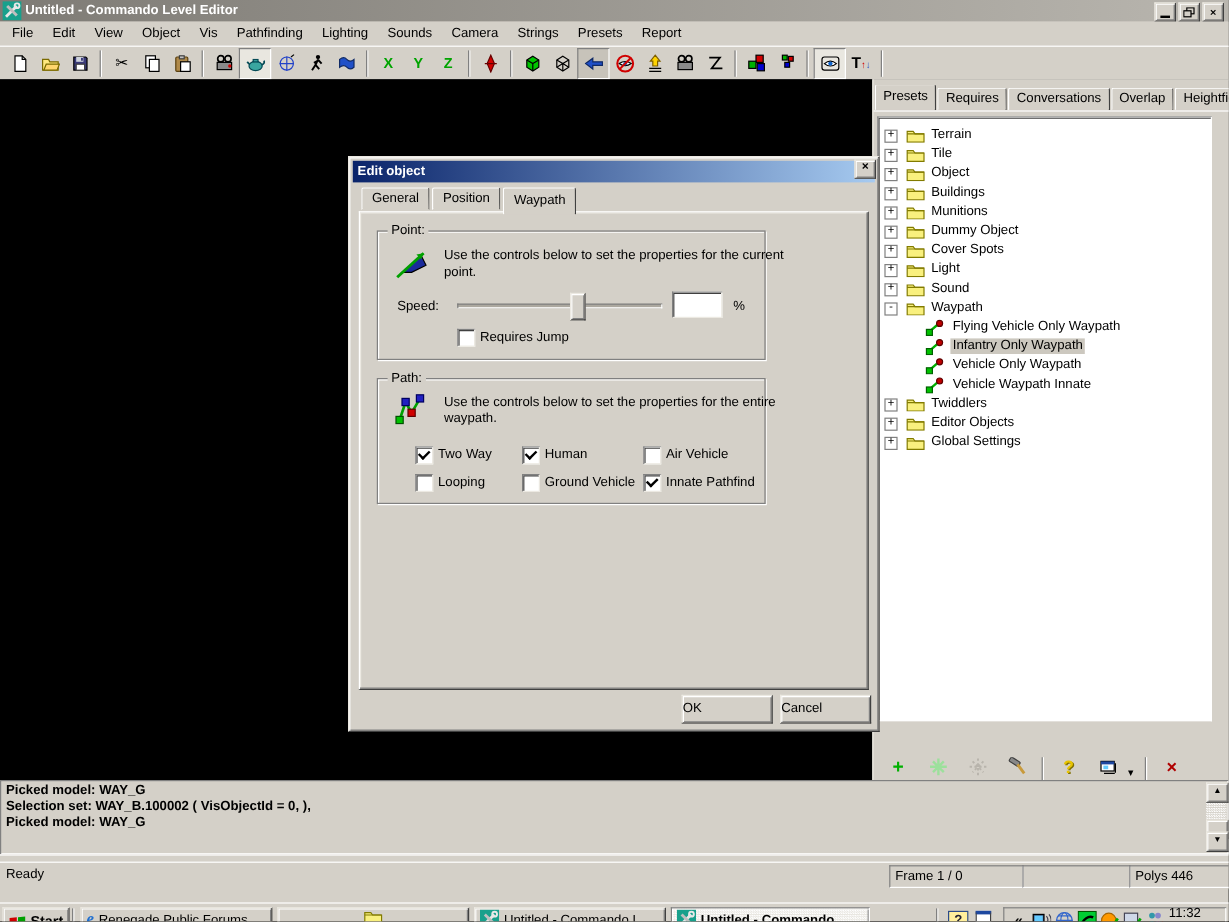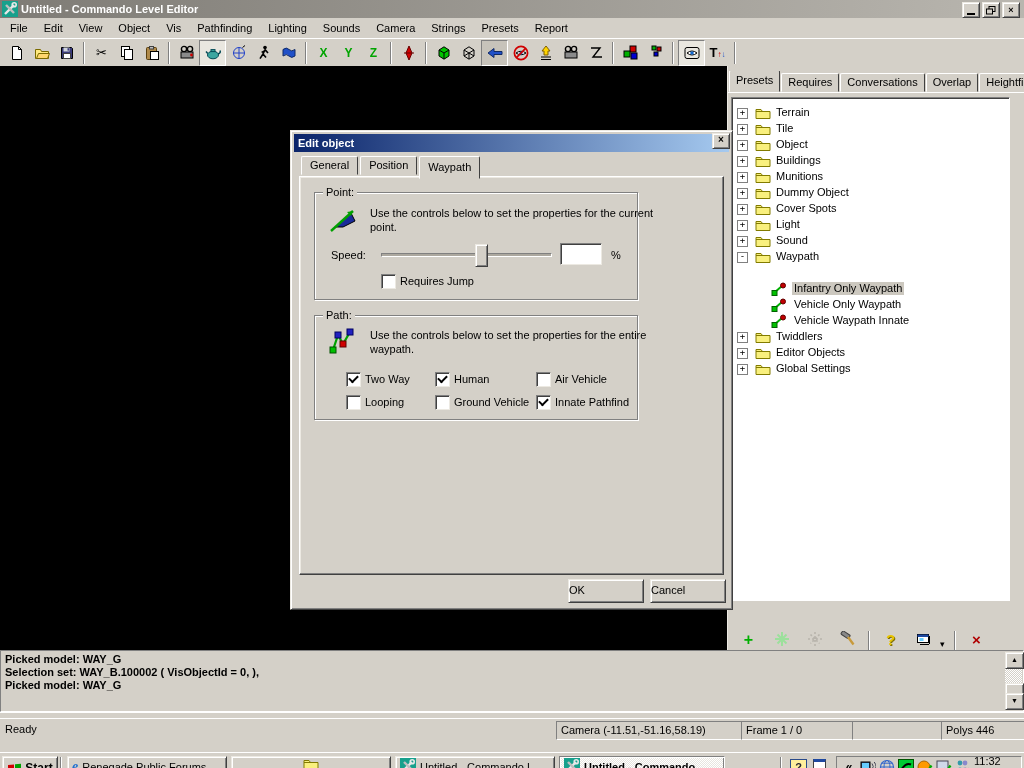--- a/index.html
+++ b/index.html
@@ -407,20 +407,28 @@
             <span class="tlabel">Sound</span>
           </div>
           <div class="trow" style="top: 151px;">
             <span class="expand">-</span>
             <span class="ticon"><svg width="16" height="13">
                 <path d="M1 3.5 h5 l1.5 2 h7.5 v7 h-14 z" fill="#f9f07e" stroke="#827b00"></path>
                 <path d="M1 5.5 h14" stroke="#827b00"></path>
               </svg></span>
             <span class="tlabel">Waypath</span>
           </div>
+          <div class="trow" style="top: 167px;">
+            <span class="ticon way"><svg width="16" height="14">
+                <line x1="4" y1="10" x2="11" y2="4" stroke="#00b000" stroke-width="2"></line>
+                <rect x="1" y="8.5" width="5" height="5" fill="#00c000" stroke="#006000"></rect>
+                <circle cx="12" cy="3.5" r="2.5" fill="#c00000" stroke="#600000"></circle>
+              </svg></span>
+            <span class="tlabel way">Flying Vehicle Only Waypath</span>
+          </div>
           <div class="trow" style="top: 183px;">
             <span class="ticon way"><svg width="16" height="14">
                 <line x1="4" y1="10" x2="11" y2="4" stroke="#00b000" stroke-width="2"></line>
                 <rect x="1" y="8.5" width="5" height="5" fill="#00c000" stroke="#006000"></rect>
                 <circle cx="12" cy="3.5" r="2.5" fill="#c00000" stroke="#600000"></circle>
               </svg></span>
             <span class="tlabel way sel">Infantry Only Waypath</span>
           </div>
           <div class="trow" style="top: 199px;">
             <span class="ticon way"><svg width="16" height="14">
@@ -578,21 +586,20 @@
       <div class="sbtn raised" style="top:0;"><span>▲</span></div>
       <div class="sthumb raised"></div>
       <div class="sbtn raised" style="bottom:0;"><span>▼</span></div>
     </div>
   </div>
 
   <div class="splitter"></div>
 
   <div class="statusbar">
     <span class="abs" style="left:5px;top:4px;">Ready</span>
-    <span class="spanel" style="left:556px;width:180px;">Camera (-11.51,-51.16,58.19)</span>
     <span class="spanel" style="left:741px;width:106px;">Frame 1 / 0</span>
     <span class="spanel" style="left:852px;width:84px;"></span>
     <span class="spanel" style="left:941px;width:81px;">Polys 446</span>
   </div>
 
   <div class="taskbar">
     <div class="startbtn raised">
       <svg width="15" height="13">
           <g transform="skewY(-5)">
             <rect x="1" y="3" width="6" height="4.6" fill="#d00000"></rect>

